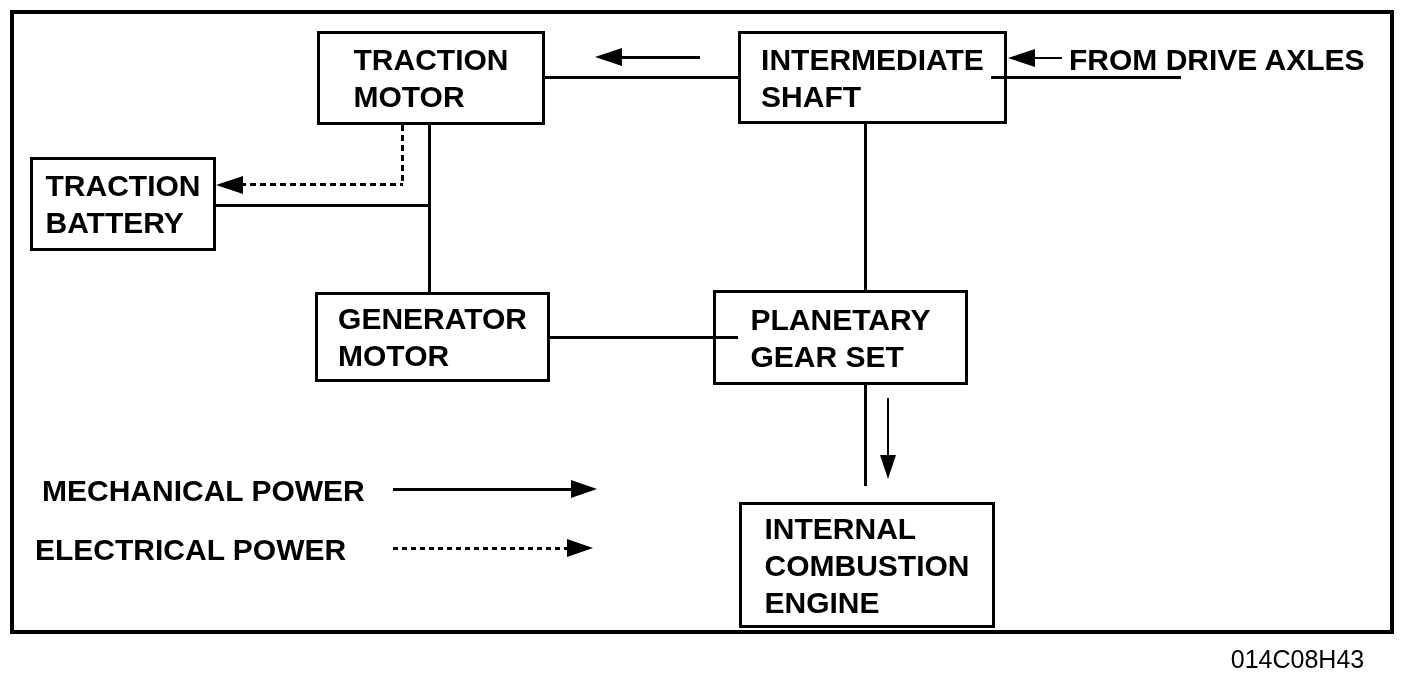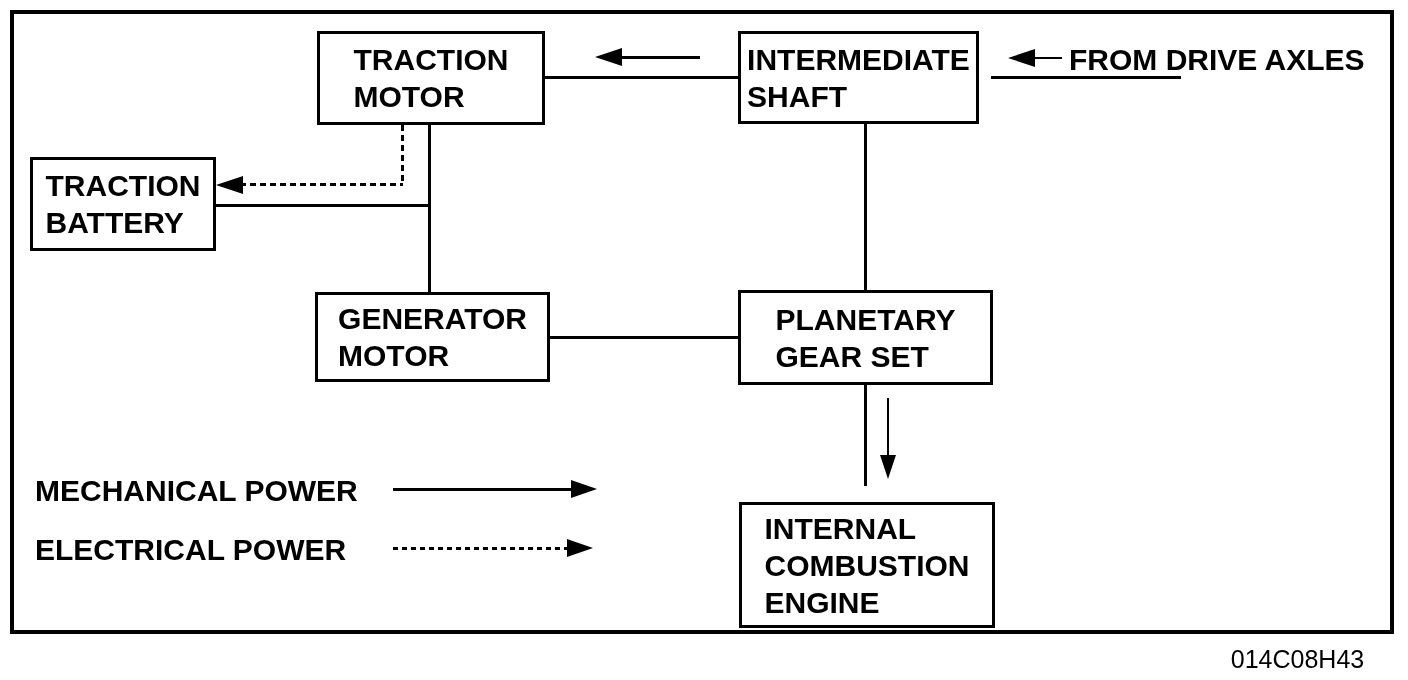--- a/index.html
+++ b/index.html
@@ -66,24 +66,24 @@
   }
   .arr-down {
     position: absolute; width: 0; height: 0;
     border-left: 8px solid transparent;
     border-right: 8px solid transparent;
     border-top: 24px solid #000;
   }
 
   
   #box-tm  { left: 317px; top: 31px;  width: 228px; height: 94px; }
-  #box-is  { left: 738px; top: 31px;  width: 241px; height: 93px; align-items: center; }
+  #box-is  { left: 738px; top: 31px;  width: 269px; height: 93px; align-items: center; }
   #box-tb  { left: 30px;  top: 157px; width: 186px; height: 94px; }
   #box-gm  { left: 315px; top: 292px; width: 235px; height: 90px; }
-  #box-pgs { left: 738px; top: 290px; width: 255px; height: 95px; }
+  #box-pgs { left: 713px; top: 290px; width: 255px; height: 95px; }
   #box-ice { left: 739px; top: 502px; width: 256px; height: 126px; }
 
   
   #ln-tm-is       { left: 545px; top: 76px;  width: 193px; }
   #ln-is-axles    { left: 991px; top: 76px;  width: 190px; }
   #ln-tm-gm       { left: 428px; top: 124px; height: 168px; }
   #ln-tb-junction { left: 214px; top: 204px; width: 217px; }
   #ln-is-pgs      { left: 864px; top: 123px; height: 167px; }
   #ln-gm-pgs      { left: 548px; top: 336px; width: 190px; }
   #ln-pgs-ice     { left: 864px; top: 384px; height: 102px; }
@@ -96,21 +96,21 @@
   
   #arr-flow1-head { left: 595px;  top: 48px; }
   #arr-flow1-tail { left: 618px;  top: 56px; width: 82px; }
   #arr-axles-head { left: 1008px; top: 49px; }
   #arr-axles-tail { left: 1030px; top: 57px; width: 32px; height: 2px; }
   #arr-ice-tail   { left: 887px;  top: 398px; height: 60px; width: 2px; }
   #arr-ice-head   { left: 880px;  top: 455px; }
 
   
   #lbl-axles  { left: 1069px; top: 44px; text-align: right; }
-  #lbl-mech   { left: 35px; top: 475px; }
+  #lbl-mech   { left: 42px; top: 475px; }
   #lbl-elec   { left: 35px; top: 534px; }
 
   
   #legend-mech-line { left: 393px; top: 488px; width: 180px; }
   #legend-mech-head { left: 571px; top: 480px; }
   #legend-elec-line { left: 393px; top: 547px; width: 176px;
     background: repeating-linear-gradient(90deg, #000 0 5px, transparent 5px 9px); }
   #legend-elec-head { left: 567px; top: 539px; }
 
   

